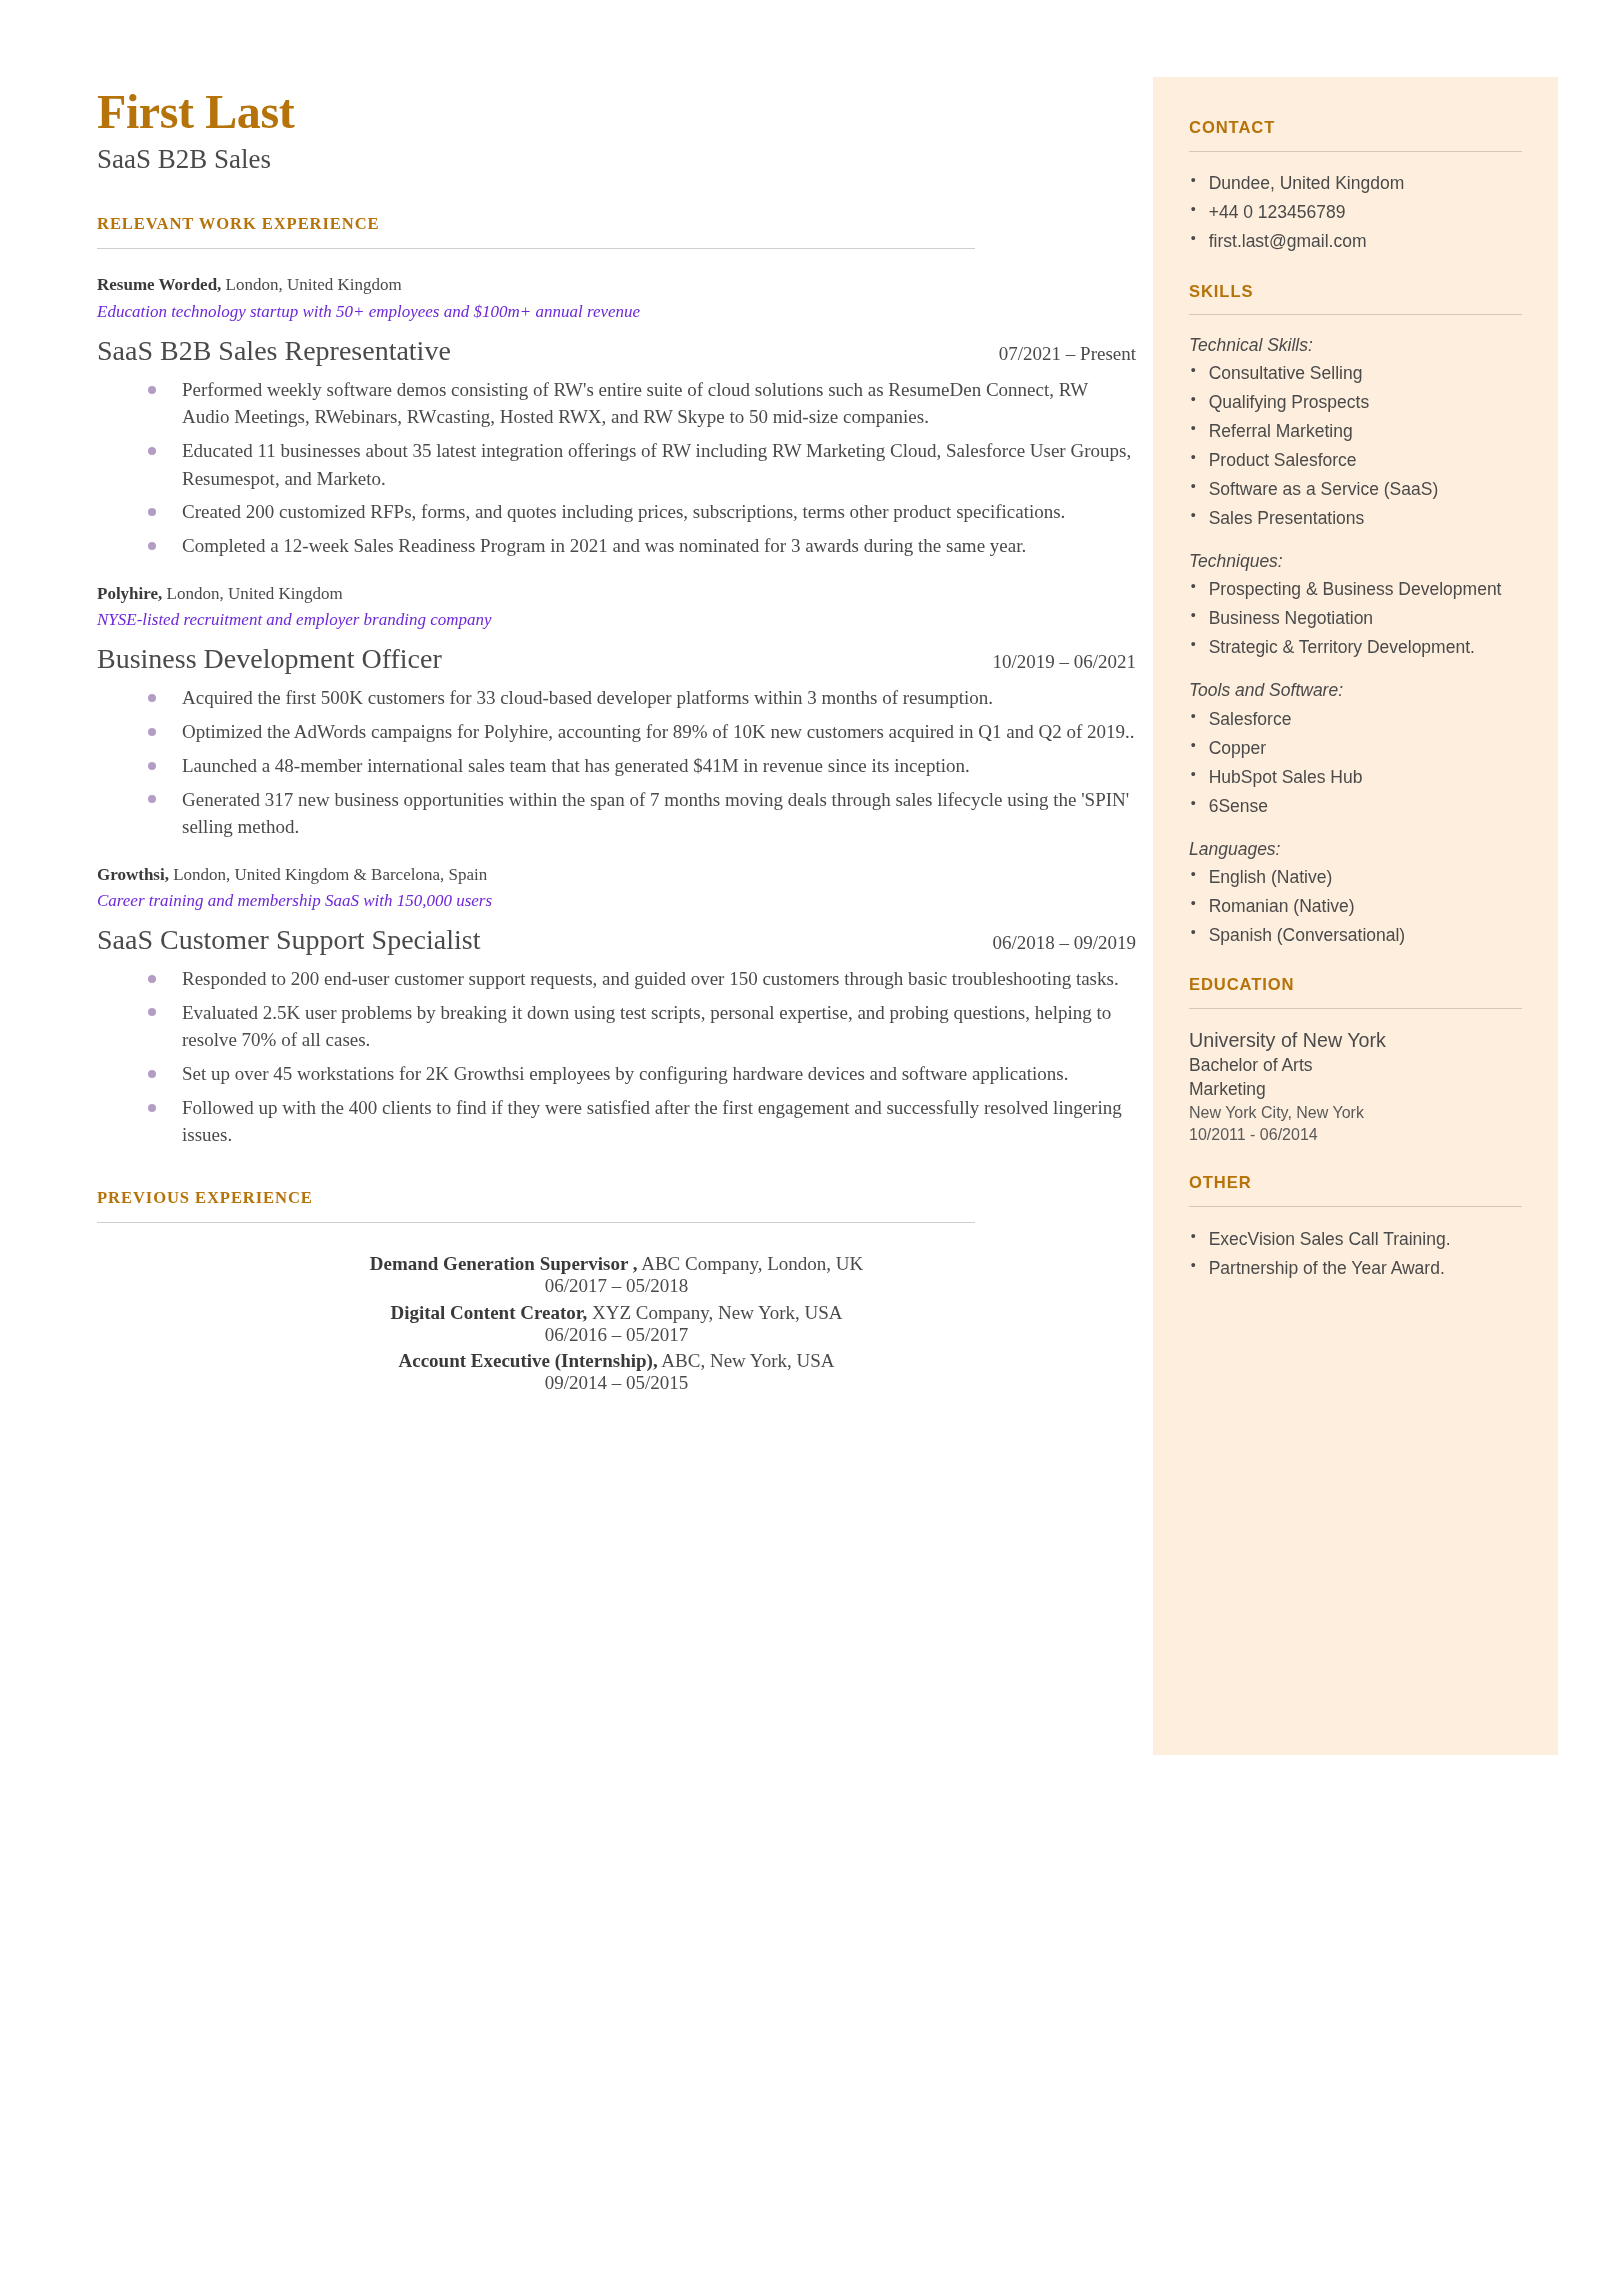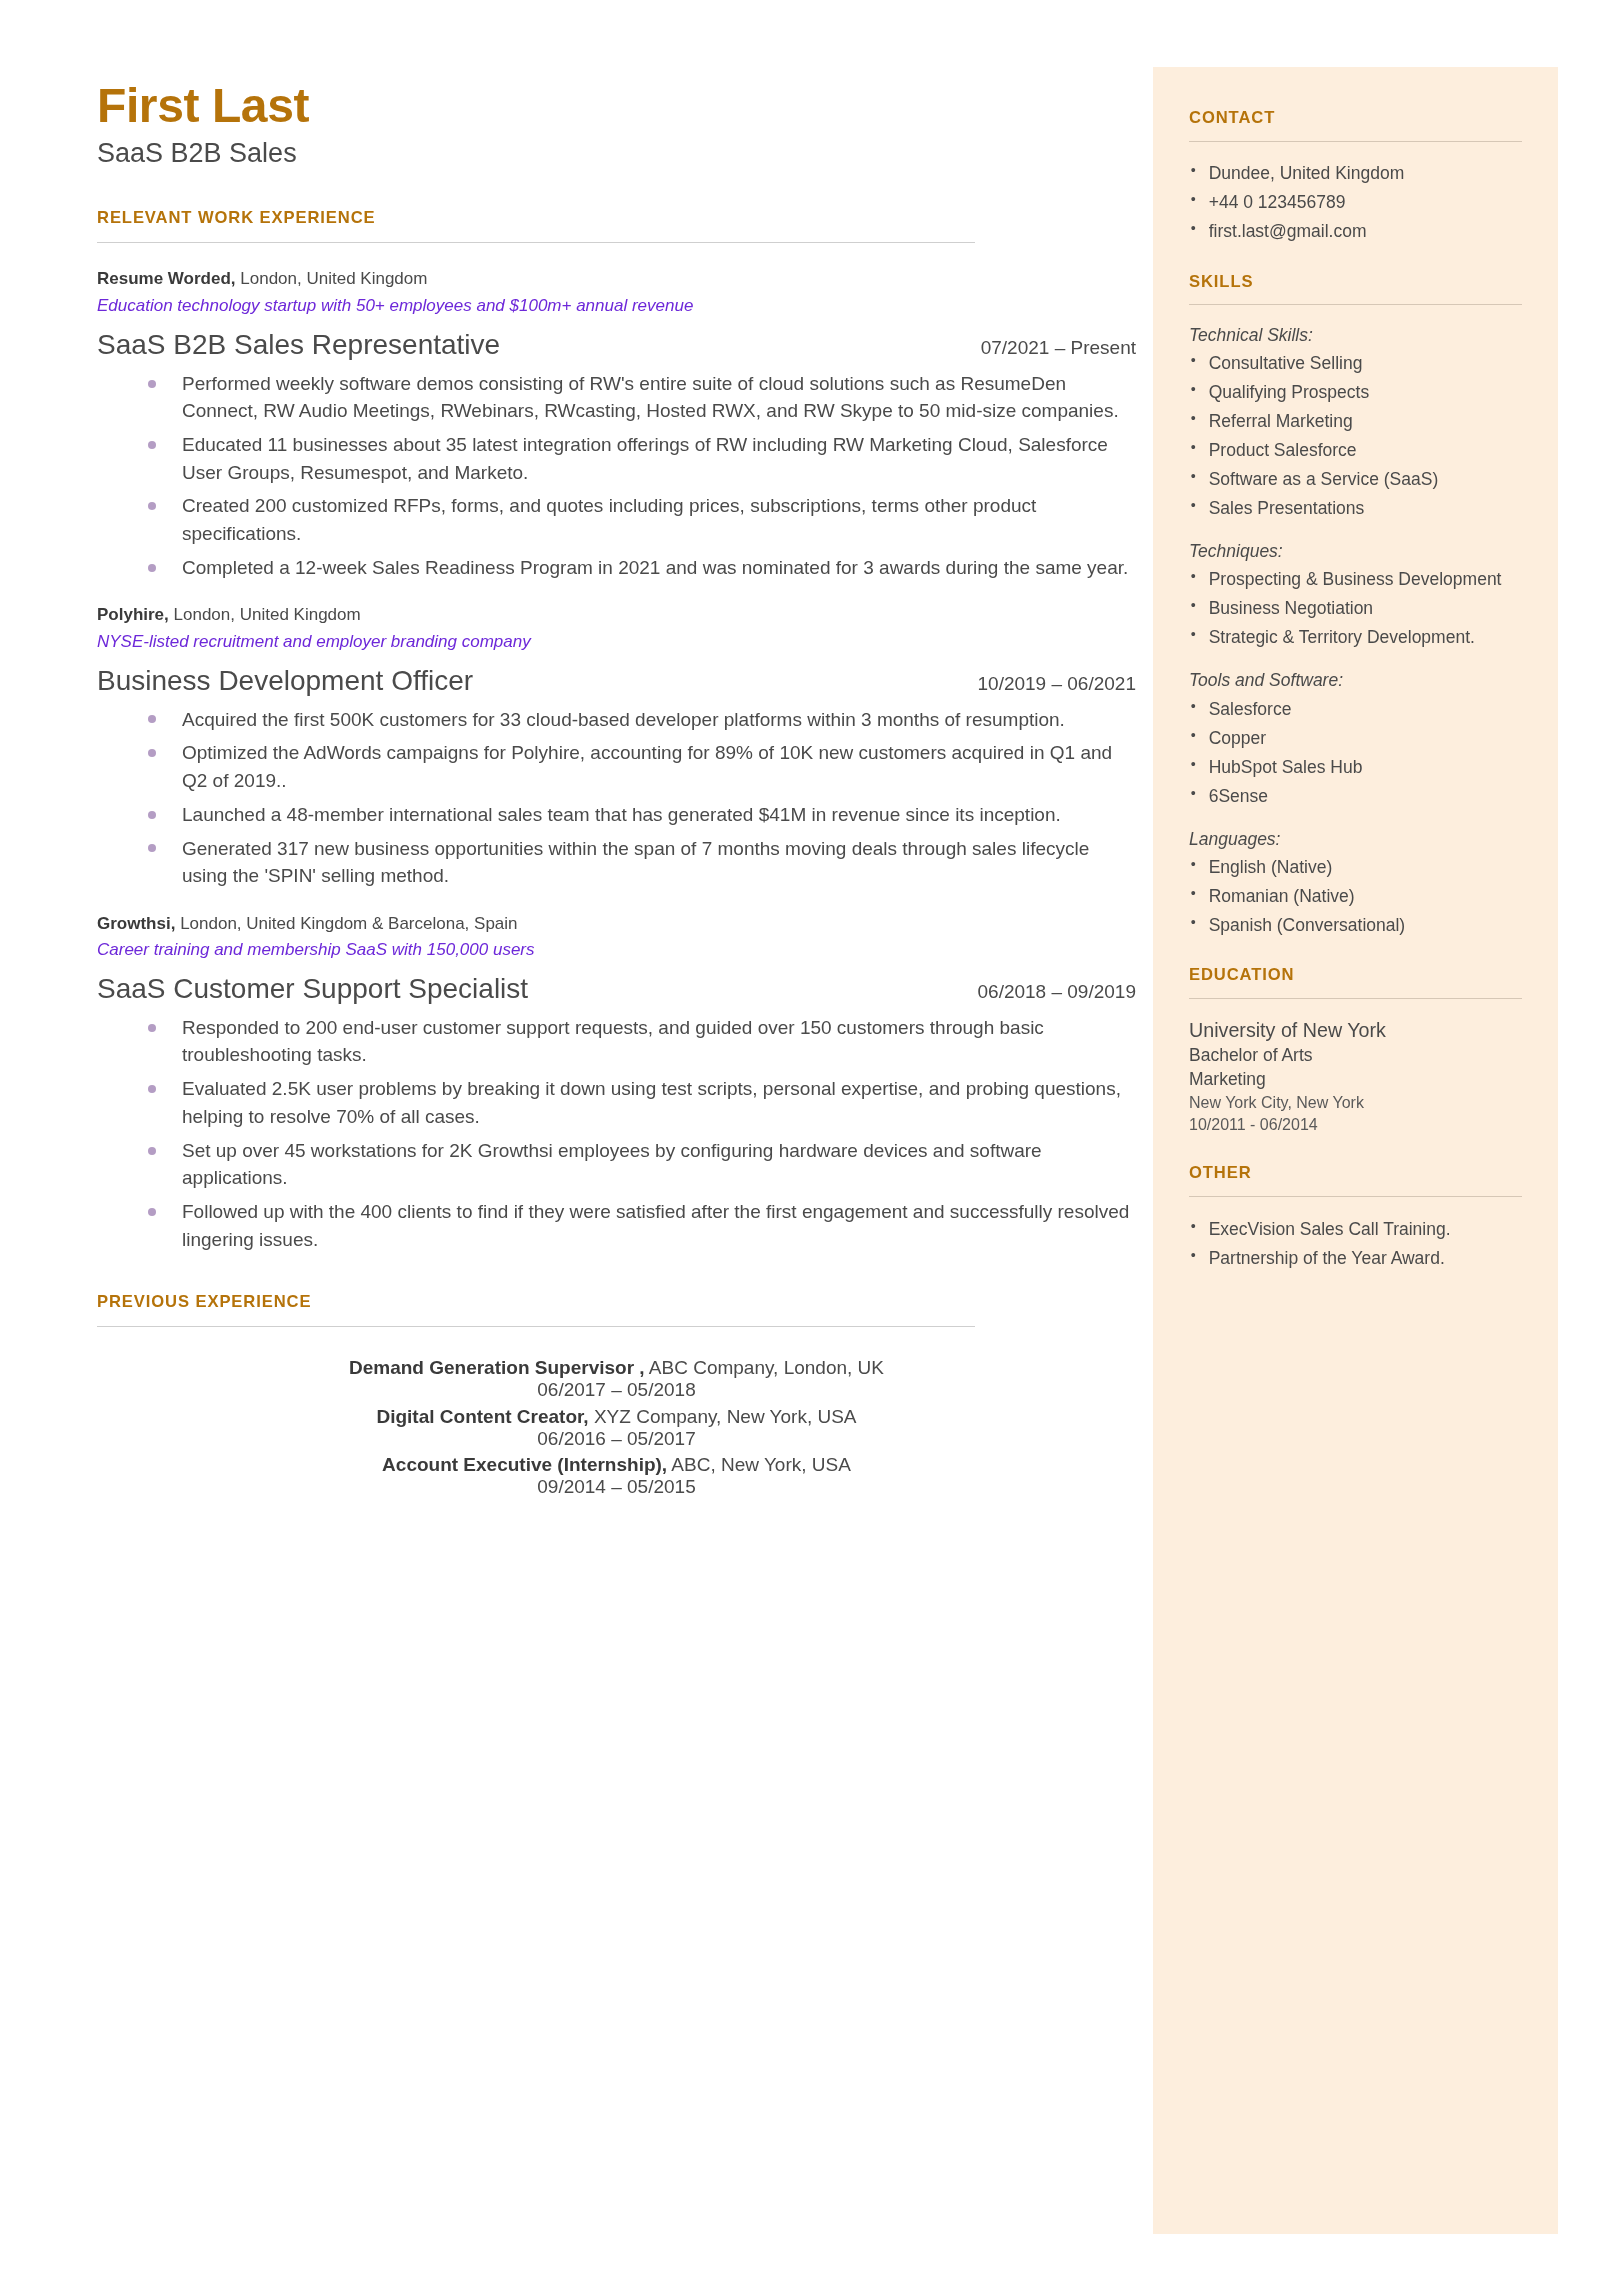--- a/index.html
+++ b/index.html
@@ -18,30 +18,31 @@
   }
   .page {
     position: relative;
     width: 1623px;
     height: 2293px;
     background: #ffffff;
   }
   .sidebar {
     position: absolute;
     left: 1153px;
-    top: 67px;
+    top: 77px;
     width: 405px;
-    height: 2167px;
+    height: 1678px;
     background: #fdeedd;
   }
   .main {
     position: absolute;
     left: 97px;
-    top: 80px;
+    top: 86px;
     width: 1039px;
+    font-family: Liberation Serif, serif;
   }
 
   
   .name {
     font-size: 48px;
     font-weight: bold;
     color: #b5730a;
     letter-spacing: -0.4px;
     margin: 0 0 5.4px 0;
     line-height: 1.1;

